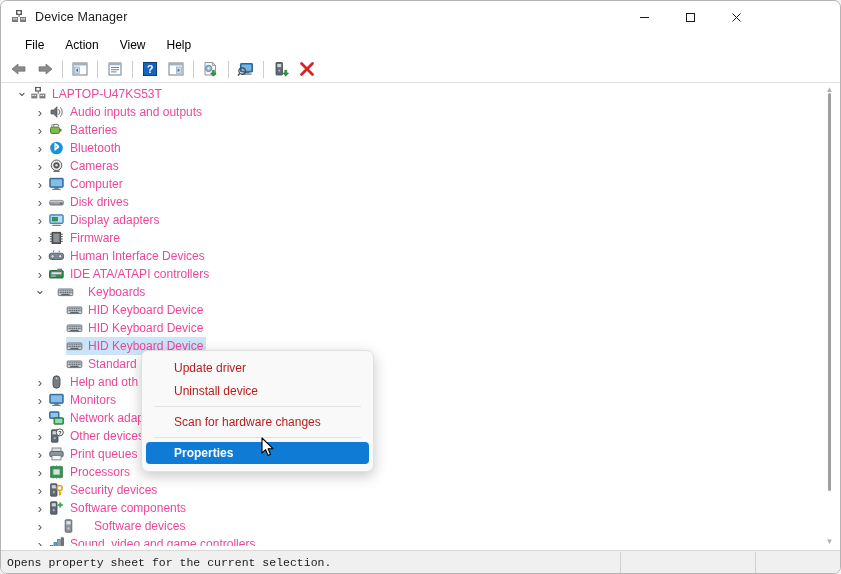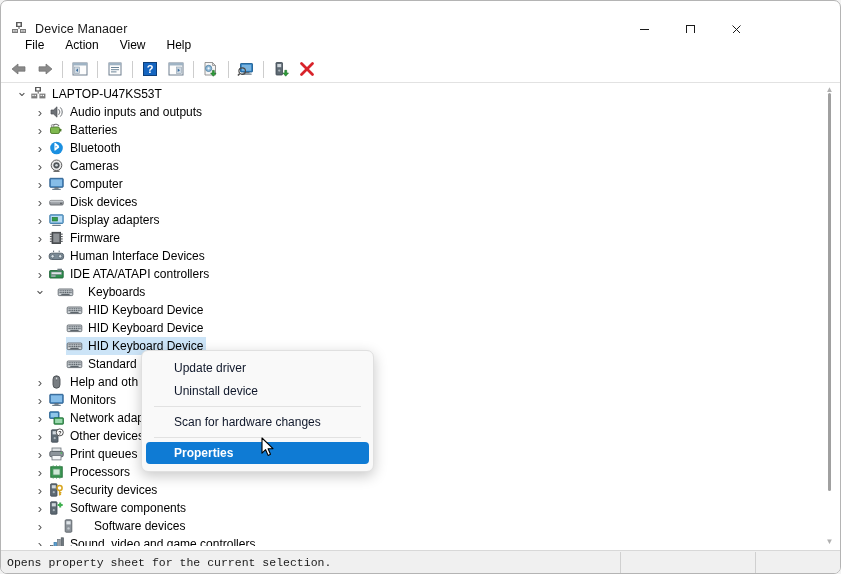--- a/index.html
+++ b/index.html
@@ -14,21 +14,21 @@
     position: relative;
     width: 841px; height: 574px;
     background: #ffffff;
     border: 1px solid #b4b4b4;
     border-radius: 7px;
     overflow: hidden;
   }
 
   
   .titlebar {
-    position: absolute; top: 12px; left: 0;
+    position: absolute; top: 0; left: 0;
     width: 758px; height: 32px;
     background: #ffffff;
     display: flex; align-items: center;
   }
   .title-icon {
     width: 16px; height: 16px;
     margin-left: 10px; margin-right: 8px;
     position: relative; flex: none;
   }
   .title-text {
@@ -86,21 +86,21 @@
     background: #ffffff;
     border: 1px solid #ffffff;
     overflow: hidden;
   }
   .treerow {
     position: relative;
     height: 18px;
     display: flex; align-items: center;
     white-space: nowrap;
     font-size: 12px;
-    color: #000000;
+    color: #ec4899;
   }
   .chev {
     width: 16px; height: 18px; flex: none;
     display: flex; align-items: center; justify-content: center;
     color: #555; font-size: 9px;
   }
   .chev.open::before { content: "\2304"; position: relative; top: -3px; font-size: 13px; }
   .chev.closed::before { content: "\203A"; font-size: 13px; }
   .chev.blank::before { content: ""; }
   .ticon {
@@ -144,21 +144,21 @@
     border: 1px solid #e0e0e0;
     border-radius: 7px;
     box-shadow: 0 4px 14px rgba(0,0,0,0.22);
     padding: 5px 4px 6px 4px;
     z-index: 50;
   }
   .ctxitem {
     height: 22px;
     display: flex; align-items: center;
     padding-left: 28px;
-    font-size: 12px; color: #0f172a;
+    font-size: 12px; color: #b91c1c;
     border-radius: 4px;
     margin: 1px 0;
   }
   .ctxitem.hl {
     background: #0f7bd4;
     color: #ffffff;
     font-weight: bold;
   }
   .ctxsep {
     height: 1px; background: #e2e2e2;
@@ -399,21 +399,21 @@
           </div>
         </div>
         <div class="treerow">
           <div class="rowinner" style="padding-left: 28px;">
             <span class="chev closed"></span>
             <span class="ticon"><svg width="17" height="16" viewBox="0 0 17 16">
                 <rect x="1.8" y="6.4" width="13.4" height="4.6" rx="1.1" fill="#9a9ea3" stroke="#63676b" stroke-width="0.9"></rect>
                 <rect x="1.8" y="6.4" width="13.4" height="1.9" rx="1" fill="#c3c7cb"></rect>
                 <circle cx="13" cy="9.4" r="0.8" fill="#4c5053"></circle>
               </svg></span>
-            <span class="tlabel">Disk devices</span>
+            <span class="tlabel">Disk drives</span>
           </div>
         </div>
         <div class="treerow">
           <div class="rowinner" style="padding-left: 28px;">
             <span class="chev closed"></span>
             <span class="ticon"><svg width="17" height="16" viewBox="0 0 17 16">
                 <rect x="1.8" y="2.8" width="13.4" height="8.6" rx="0.7" fill="#7fb9e3" stroke="#2f6f9f" stroke-width="0.9"></rect>
                 <rect x="3" y="4" width="11" height="6.2" fill="#b9dcf5"></rect>
                 <rect x="4.2" y="5.4" width="5.2" height="3.6" fill="#2f9e4a" stroke="#1d6b2e" stroke-width="0.6"></rect>
                 <rect x="4.2" y="12.8" width="8.6" height="1.3" rx="0.5" fill="#707f8c"></rect>

